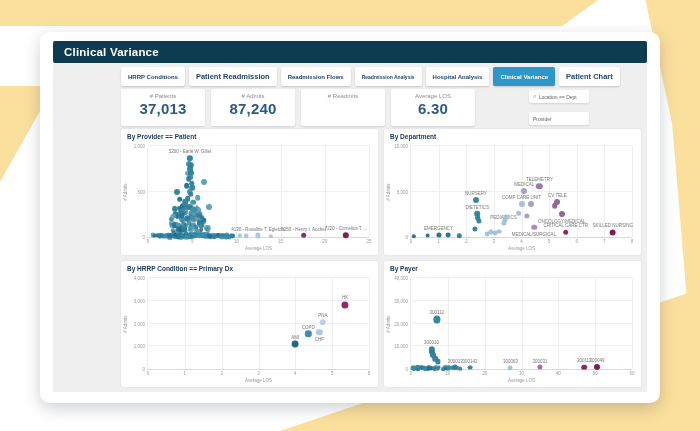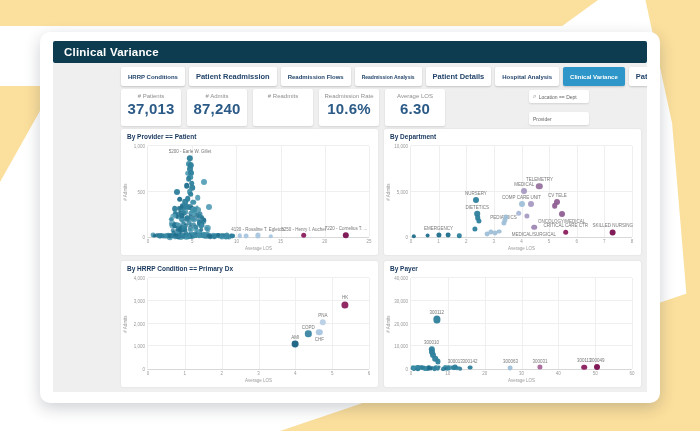--- a/index.html
+++ b/index.html
@@ -25,21 +25,21 @@
   
   .tabs{position:absolute;left:68px;top:4px;display:flex;gap:4px;align-items:center;}
   .tab{background:#fff;color:#23456b;font-weight:bold;font-size:6px;height:19px;
        display:flex;align-items:center;padding:0 7px;border-radius:2px;white-space:nowrap;
        box-shadow:0 1px 2px rgba(0,0,0,.18);cursor:pointer;}
   .tab.emph{font-size:7.5px;}
   .tab.small{font-size:5px;}
   .tab.active{color:#fff;}
   
   .kpis{position:absolute;left:68px;top:26px;display:flex;gap:6px;}
-  .kpi{width:60px;height:37px;background:#fff;border-radius:2px;text-align:center;
+  .kpi{width:84px;height:37px;background:#fff;border-radius:2px;text-align:center;
        box-shadow:0 1px 2px rgba(0,0,0,.12);}
   .kpi .klabel{font-size:6px;color:#8e8e8e;margin-top:4px;}
   .kpi .kvalue{font-size:15px;font-weight:600;margin-top:1px;letter-spacing:.2px;}
   
   .filters{position:absolute;left:476px;top:27px;width:60px;}
   .fbox{background:#fff;height:13px;border-radius:2px;box-shadow:0 1px 2px rgba(0,0,0,.12);
         display:flex;align-items:center;gap:2px;padding:0 4px;margin-bottom:9px;
         font-size:5px;color:#666;white-space:nowrap;cursor:pointer;}
   .fbox .ficon{font-size:6.5px;color:#888;line-height:1;}
   
@@ -81,23 +81,20 @@
           </div>
           <div class="tab emph">
             <span>Patient Readmission</span>
           </div>
           <div class="tab">
             <span>Readmission Flows</span>
           </div>
           <div class="tab small">
             <span>Readmission Analysis</span>
           </div>
-          <div class="tab emph">
-            <span>Patient Details</span>
-          </div>
           <div class="tab">
             <span>Hospital Analysis</span>
           </div>
           <div class="tab active" style="background: rgb(46, 150, 200);">
             <span>Clinical Variance</span>
           </div>
           <div class="tab emph">
             <span>Patient Chart</span>
           </div>
         </div>
@@ -105,24 +102,20 @@
           <div class="kpi">
             <div class="klabel"># Patients</div>
             <div class="kvalue" style="color: rgb(43, 90, 135);">37,013</div>
           </div>
           <div class="kpi">
             <div class="klabel"># Admits</div>
             <div class="kvalue" style="color: rgb(43, 90, 135);">87,240</div>
           </div>
           <div class="kpi">
             <div class="klabel"># Readmits</div>
-          </div>
-          <div class="kpi">
-            <div class="klabel">Readmission Rate</div>
-            <div class="kvalue" style="color: rgb(43, 90, 135);">10.6%</div>
           </div>
           <div class="kpi">
             <div class="klabel">Average LOS</div>
             <div class="kvalue" style="color: rgb(43, 90, 135);">6.30</div>
           </div>
         </div>
       <div class="filters" id="filters">
           <div class="fbox">
             <span class="ficon">⌕</span>
             <span>Location == Dept</span>

